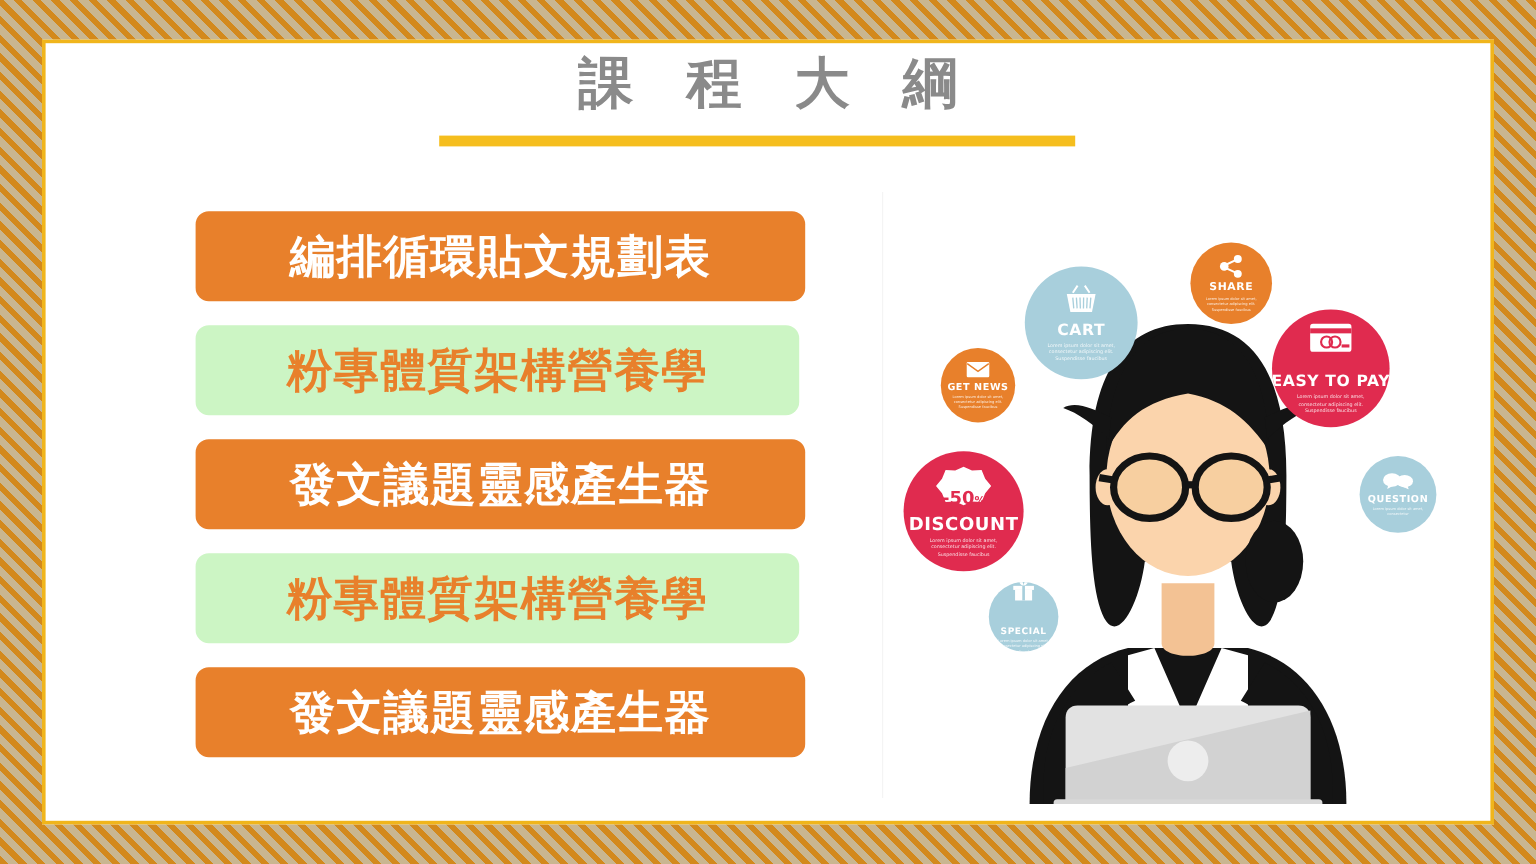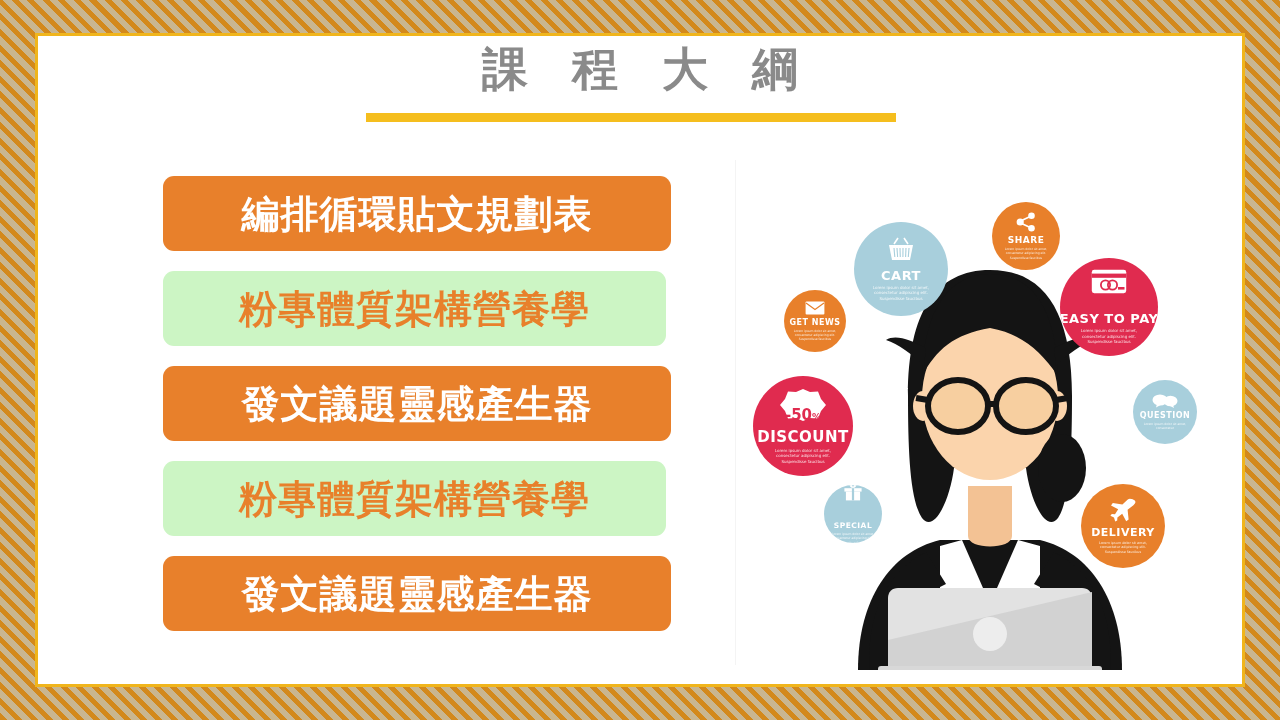--- a/index.html
+++ b/index.html
@@ -330,24 +330,15 @@
           <path d="M10 5 C7 5 5.4 1 7.4 0.8 C9 0.7 9.8 3.2 10 5 C10.2 3.2 11 0.7 12.6 0.8 C14.6 1 13 5 10 5 Z" fill="#ffffff"></path>
           <rect x="1.4" y="5.2" width="17.2" height="3.4" fill="#ffffff"></rect>
           <rect x="2.9" y="8.6" width="14.2" height="8.8" fill="#ffffff"></rect>
           <rect x="8.9" y="5.2" width="2.2" height="12.2" fill="#a8cfdc"></rect>
         </svg>
       </span>
       <span class="badge-title" style="font-size:7.5px; margin-top:20px;">SPECIAL</span>
       <span class="badge-sub" style="font-size:3px;">Lorem ipsum dolor sit amet, consectetur adipiscing elit. Suspendisse faucibus</span>
     </div>
 
-    <div class="badge" style="left:341px; top:284px; width:84px; height:84px; background:#e8802b;">
-      <span class="badge-icon">
-        <svg width="28" height="24" viewBox="0 0 28 24">
-          <path d="M25.8 2.6 C27 3.8 26.4 5.6 24.4 7.2 L18.6 11.8 L19.6 21.4 L17.2 23.2 L13.2 15.8 L8.4 19.4 L8.2 22.6 L6.2 23.6 L5 19.6 L1.4 17.8 L2.8 16 L6 16.2 L9.2 11.2 L2 7.6 L3.8 5 L13.4 6.6 L18.8 1.4 C20.6 -0.2 24.6 1.4 25.8 2.6 Z" fill="#ffffff"></path>
-        </svg>
-      </span>
-      <span class="badge-title" style="font-size:11px; margin-top:4px;">DELIVERY</span>
-      <span class="badge-sub" style="font-size:3.4px;">Lorem ipsum dolor sit amet, consectetur adipiscing elit. Suspendisse faucibus</span>
-    </div>
 
   </div>
 </div>
 
 </body></html>

